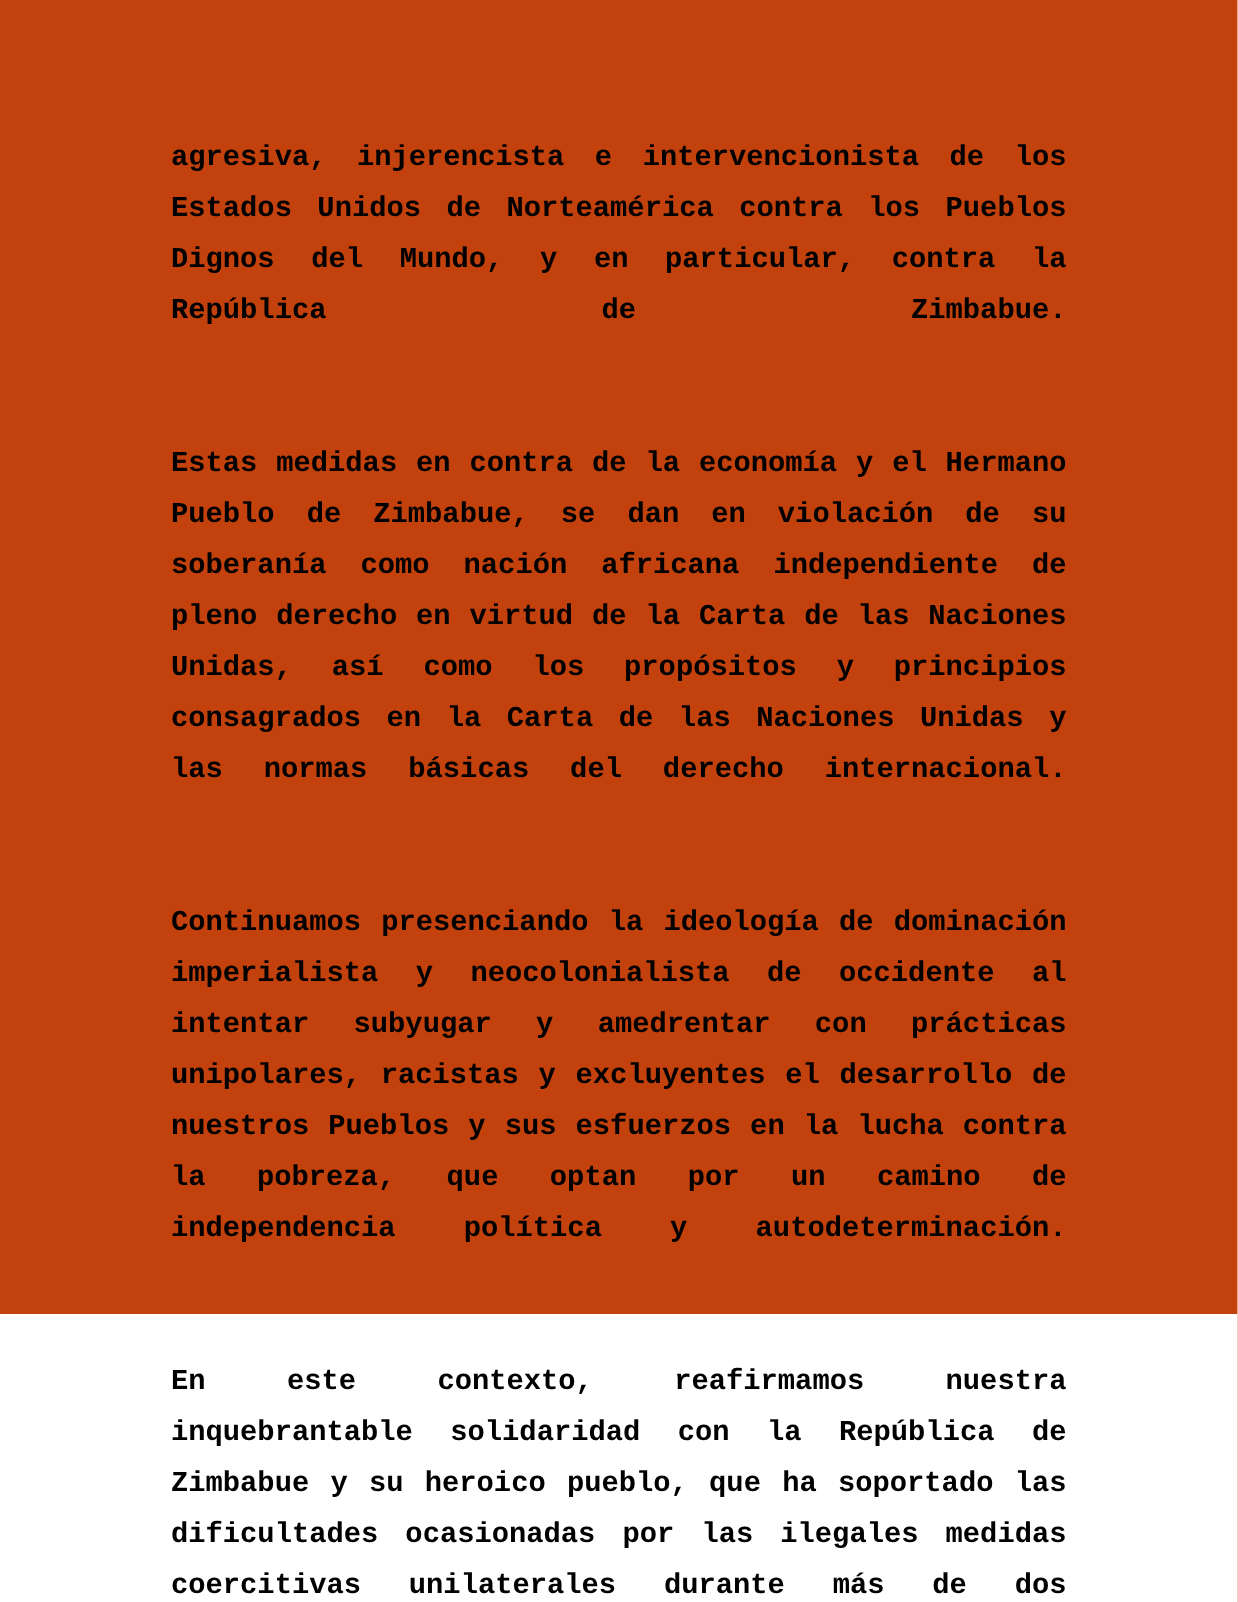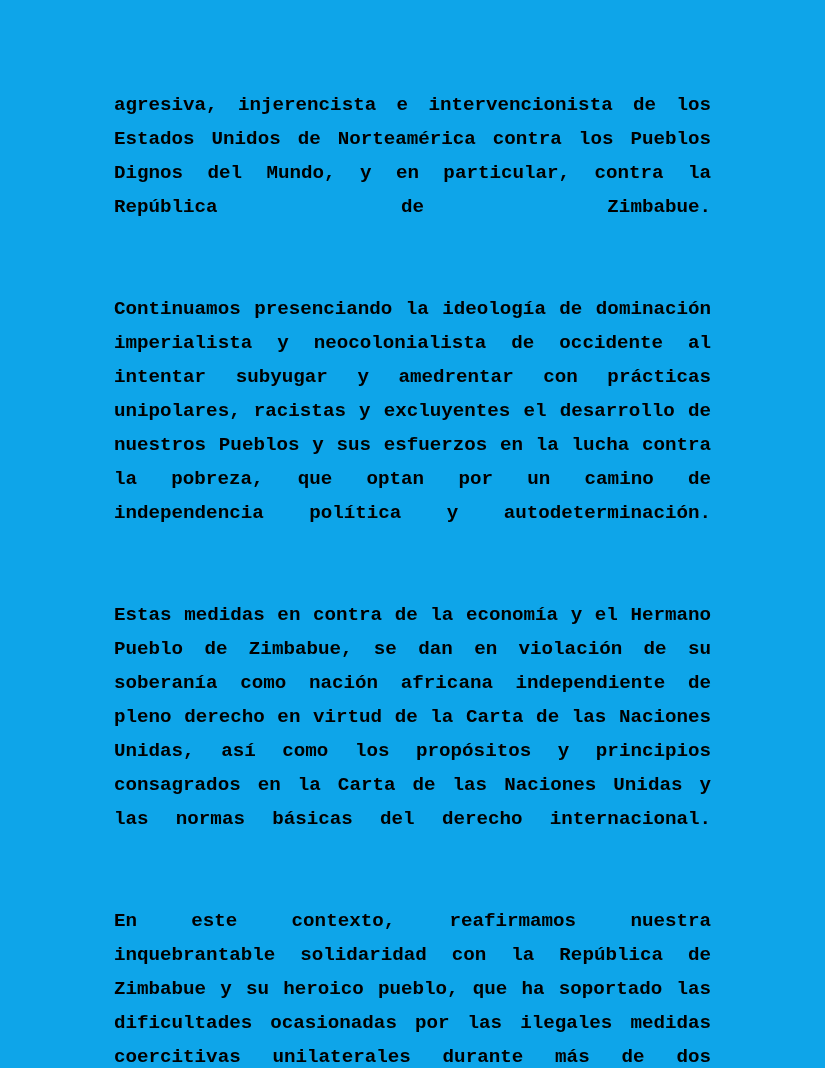--- a/index.html
+++ b/index.html
@@ -13,22 +13,22 @@
     height: 1068px;
     position: relative;
     overflow: hidden;
     font-family: "Liberation Mono", "DejaVu Sans Mono", monospace;
   }
   .page {
     position: absolute;
     left: 0;
     top: 0;
     width: 825px;
-    height: 1068px;
-    background: #0ea5e9;
+    height: 876px;
+    background: #c2410c;
     box-sizing: border-box;
   }
   .text-body {
     position: absolute;
     left: 114px;
     top: 88px;
     width: 597px;
   }
   .para {
     margin: 0 0 34px 0;
@@ -55,20 +55,20 @@
   }
 </style>
 </head>
 <body>
 
 <div class="page">
   <div class="text-body">
 
     <p class="para">agresiva, injerencista e intervencionista de los Estados Unidos de Norteamérica contra los Pueblos Dignos del Mundo, y en particular, contra la República de Zimbabue.</p>
 
+    <p class="para">Estas medidas en contra de la economía y el Hermano Pueblo de Zimbabue, se dan en violación de su soberanía como nación africana independiente de pleno derecho en virtud de la Carta de las Naciones Unidas, así como los propósitos y principios consagrados en la Carta de las Naciones Unidas y las normas básicas del derecho internacional.</p>
+
     <p class="para">Continuamos presenciando la ideología de dominación imperialista y neocolonialista de occidente al intentar subyugar y amedrentar con prácticas unipolares, racistas y excluyentes el desarrollo de nuestros Pueblos y sus esfuerzos en la lucha contra la pobreza, que optan por un camino de independencia política y autodeterminación.</p>
-
-    <p class="para">Estas medidas en contra de la economía y el Hermano Pueblo de Zimbabue, se dan en violación de su soberanía como nación africana independiente de pleno derecho en virtud de la Carta de las Naciones Unidas, así como los propósitos y principios consagrados en la Carta de las Naciones Unidas y las normas básicas del derecho internacional.</p>
 
     <p class="para no-stretch">En este contexto, reafirmamos nuestra inquebrantable solidaridad con la República de Zimbabue y su heroico pueblo, que ha soportado las dificultades ocasionadas por las ilegales medidas coercitivas unilaterales durante más de dos decenios, reiteramos</p>
 
   </div>
 </div>
 
 </body></html>

